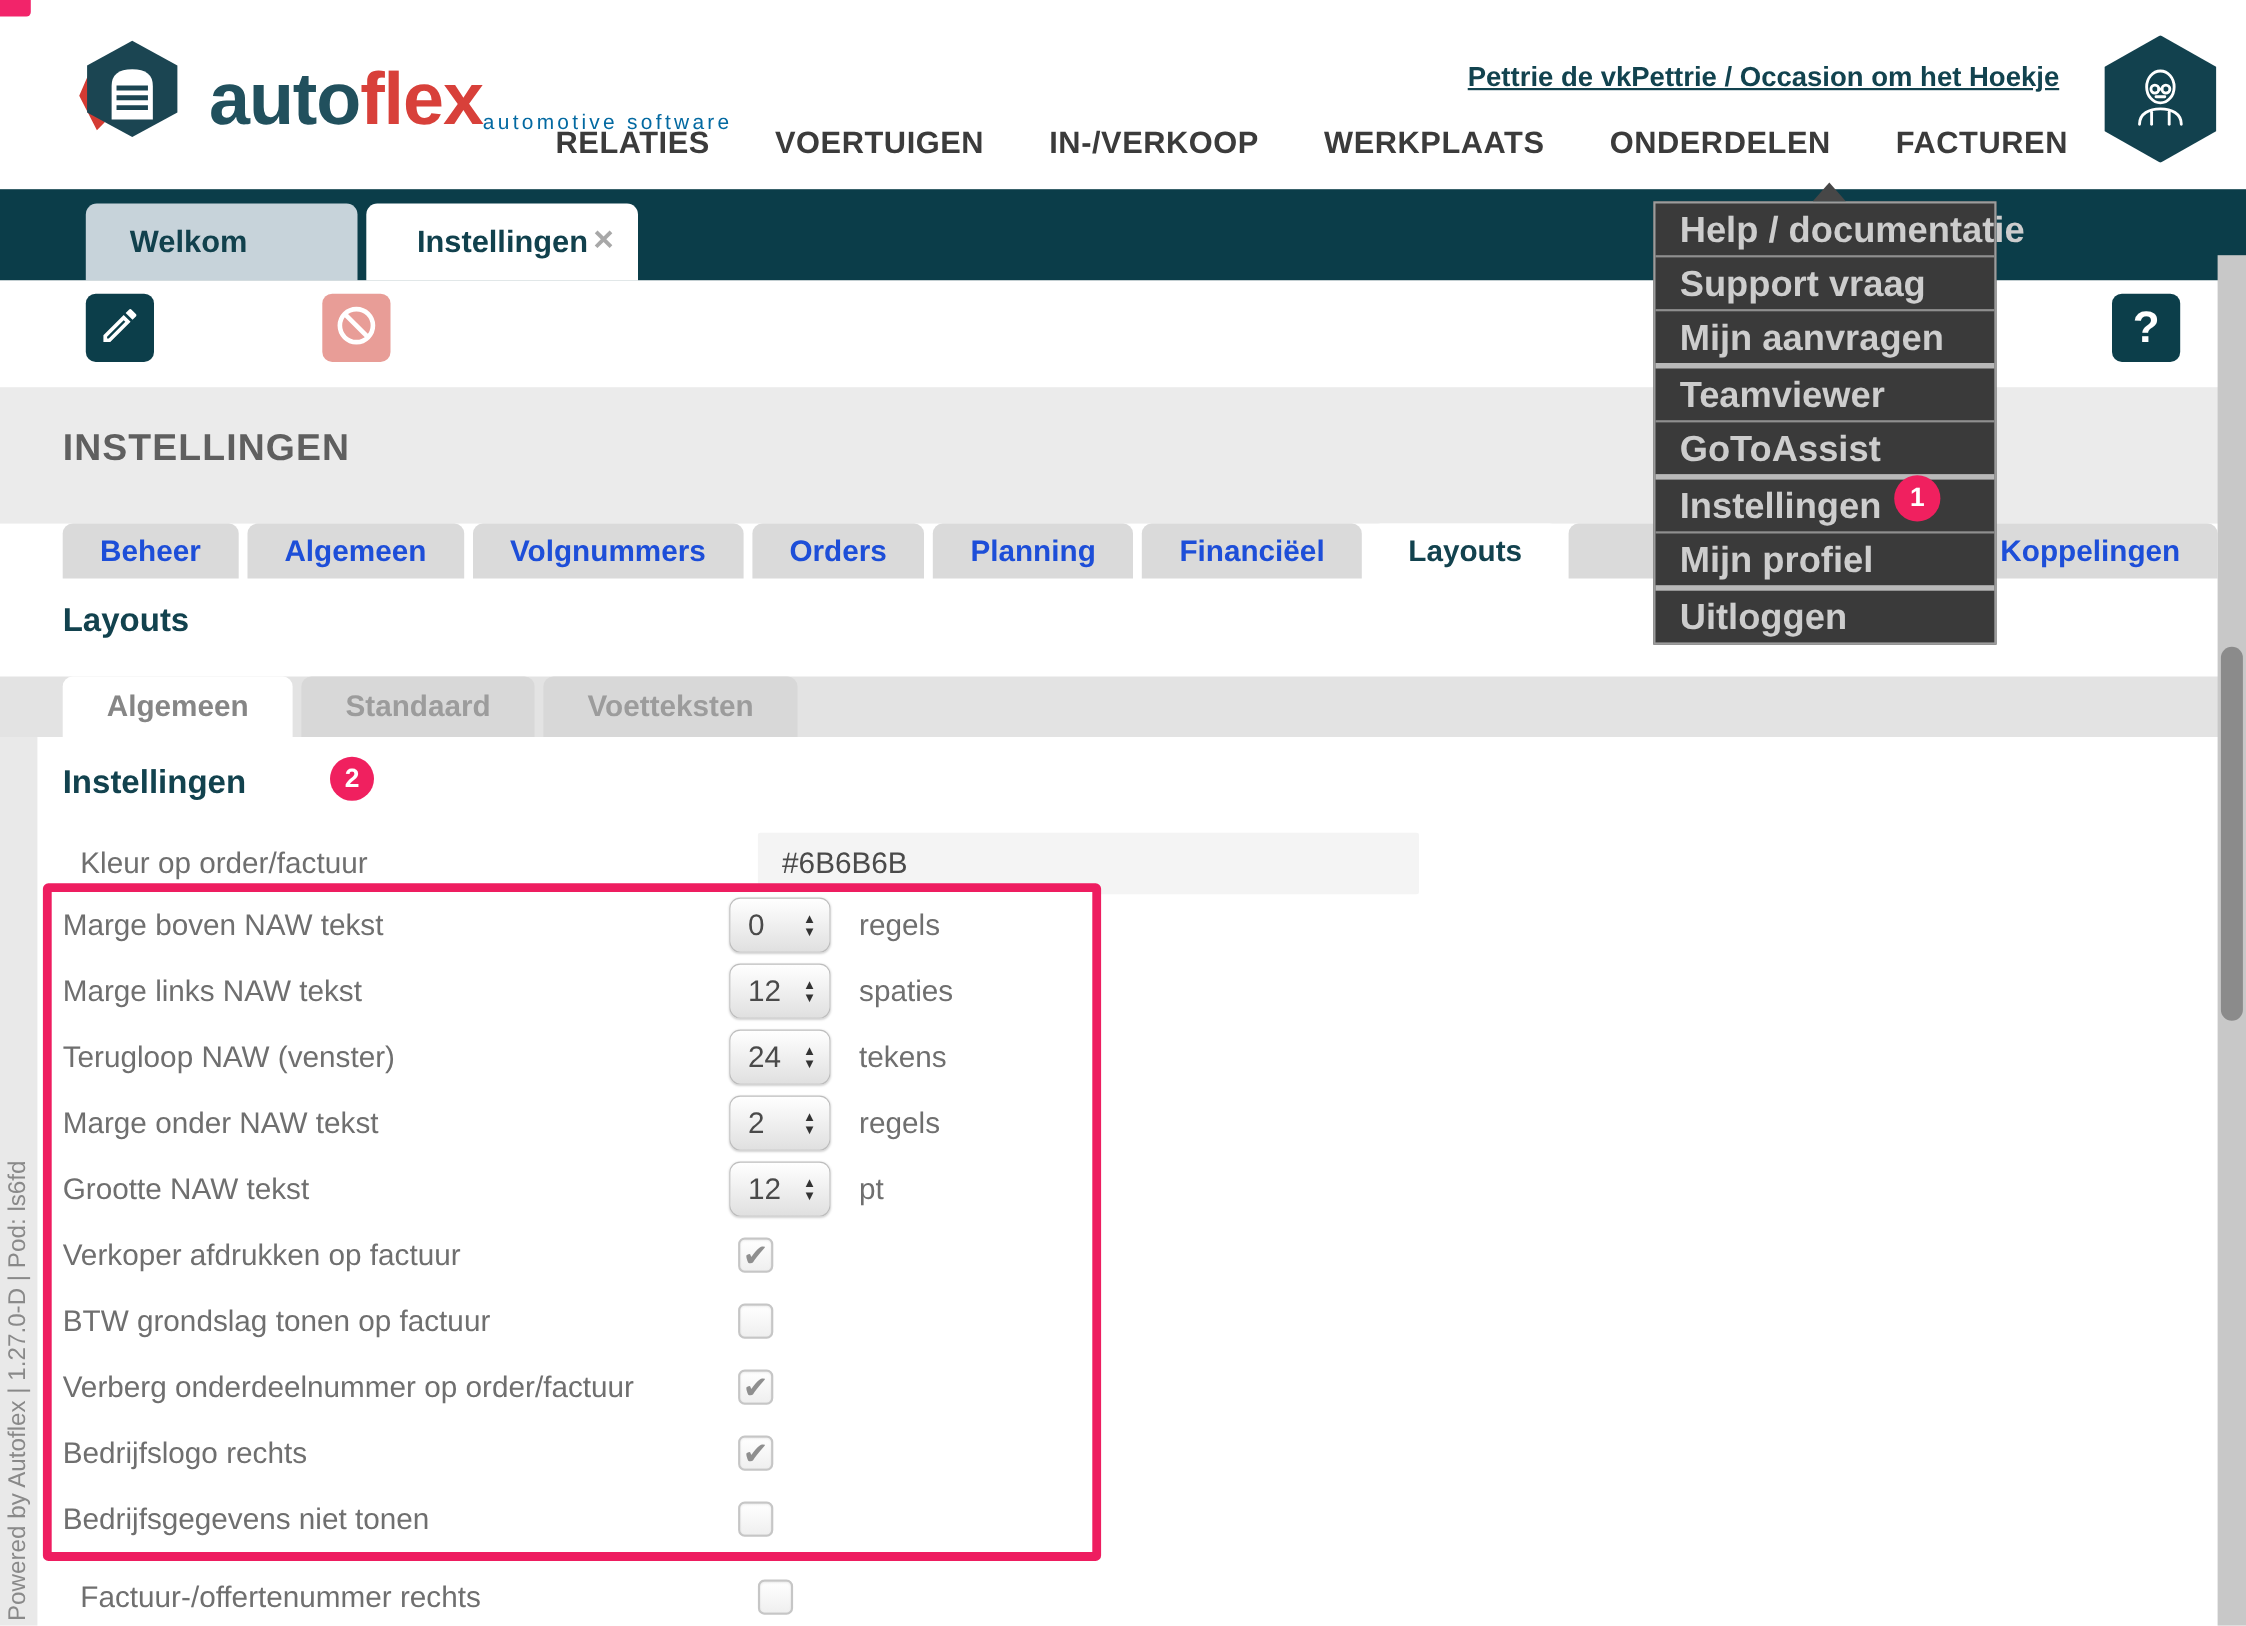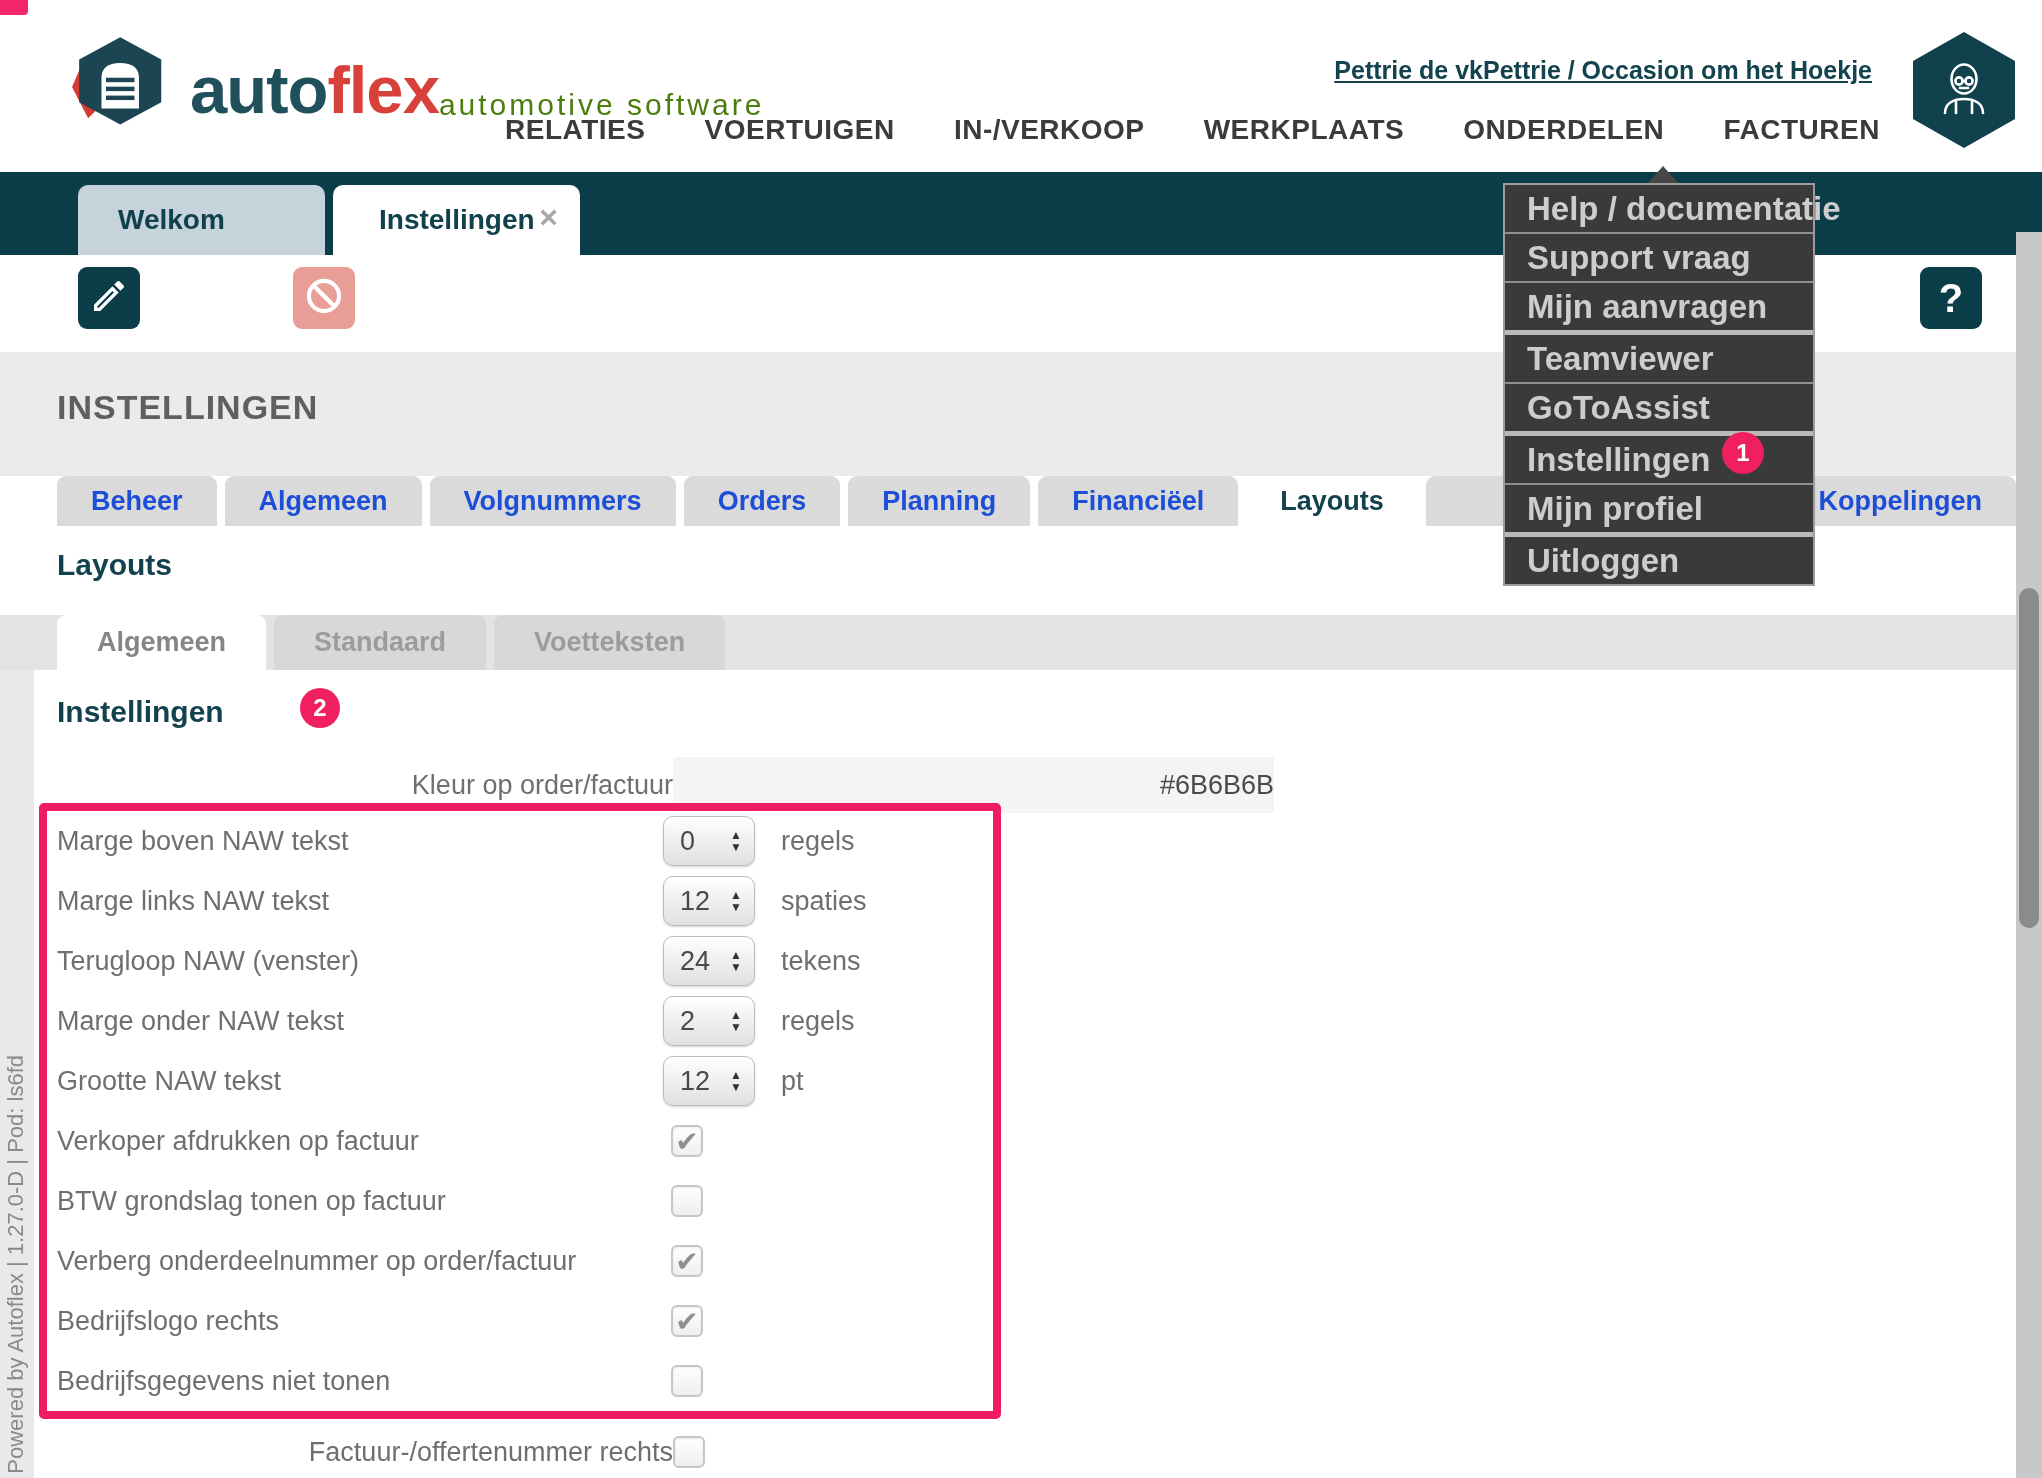--- a/index.html
+++ b/index.html
@@ -10,21 +10,21 @@
   }
   .abs{position:absolute;}
   
   .header{left:0;top:0;width:2042px;height:172px;background:#fff;}
   .corner-marker{left:0;top:0;width:28px;height:15px;background:#f2246a;border-radius:0 0 4px 0;}
   .logo{left:64px;top:30px;display:flex;align-items:center;gap:10px;cursor:pointer;}
   .logo-text{display:flex;flex-direction:row;align-items:flex-end;}
   .brand{font-size:67px;font-weight:bold;line-height:64px;letter-spacing:-1px;}
   .brand .b1{color:#21505d;}
   .brand .b2{color:#d8403a;}
-  .tagline{font-size:30px;color:#4d7c0f;letter-spacing:3px;margin-top:2px;padding-right:2px;}
+  .tagline{font-size:19px;color:#0369a1;letter-spacing:3px;margin-top:2px;padding-right:2px;}
   .user-link{right:170px;top:56px;font-size:25px;font-weight:bold;color:#12434f;
     text-decoration:underline;cursor:pointer;white-space:nowrap;}
   .main-nav{left:505px;top:114px;width:1375px;display:flex;justify-content:space-between;}
   .main-nav .nav-item{font-size:28px;font-weight:bold;color:#3b3b3b;letter-spacing:.5px;cursor:pointer;}
   .avatar{left:1913px;top:32px;width:102px;height:116px;background:#12414e;
     clip-path:polygon(50% 0,100% 25%,100% 75%,50% 100%,0 75%,0 25%);
     display:flex;align-items:center;justify-content:center;cursor:pointer;}
   
   .tab-band{left:0;top:172px;width:2042px;height:83px;background:#0b3d49;padding-left:32px;}
   .doc-tab{position:absolute;top:13px;height:70px;border-radius:10px 10px 0 0;
@@ -56,21 +56,21 @@
   .subtabs{position:absolute;left:57px;top:0;height:55px;display:flex;gap:8px;}
   .subtab{height:55px;line-height:55px;border-radius:9px 9px 0 0;background:#d8d8d8;
     font-size:27px;font-weight:bold;color:#9c9c9c;padding:0 40px;cursor:pointer;}
   .subtab.active{background:#ffffff;color:#868686;}
   .settings-heading{left:57px;top:695px;font-size:30px;font-weight:bold;color:#12424e;}
   .badge{position:absolute;width:40px;height:40px;border-radius:50%;background:#f0205f;color:#fff;
     font-size:24px;font-weight:bold;display:flex;align-items:center;justify-content:center;z-index:60;}
   .badge-2{left:300px;top:688px;}
   .badge-1{left:1722px;top:432px;width:42px;height:42px;}
   
-  .form-row{position:absolute;left:0;width:1400px;height:60px;display:flex;align-items:center;padding-left:57px;text-align:right;}
+  .form-row{position:absolute;left:16px;width:1400px;height:60px;display:flex;align-items:center;padding-left:57px;}
   .row-label{width:616px;font-size:27px;color:#6f6f6f;}
   .color-field{width:601px;height:56px;background:#f4f4f4;border-radius:2px;
     font-size:27px;color:#4a4a4a;line-height:56px;padding-left:22px;box-sizing:border-box;cursor:text;}
   .pink-box{left:39px;top:803px;width:946px;height:600px;border:8px solid #ee1d60;border-radius:5px;background:#fff;z-index:5;}
   .pink-box .prow{display:flex;align-items:center;height:60px;padding-left:10px;}
   .pink-box .row-label{width:606px;}
   .stepper{width:92px;height:50px;border:1px solid #bdbdbd;border-radius:10px;
     background:linear-gradient(#ffffff,#e0e0e0);box-shadow:0 1px 2px rgba(0,0,0,.18);
     display:flex;align-items:center;cursor:pointer;box-sizing:border-box;}
   .stepper-value{font-size:27px;color:#4a4a4a;padding-left:16px;}

